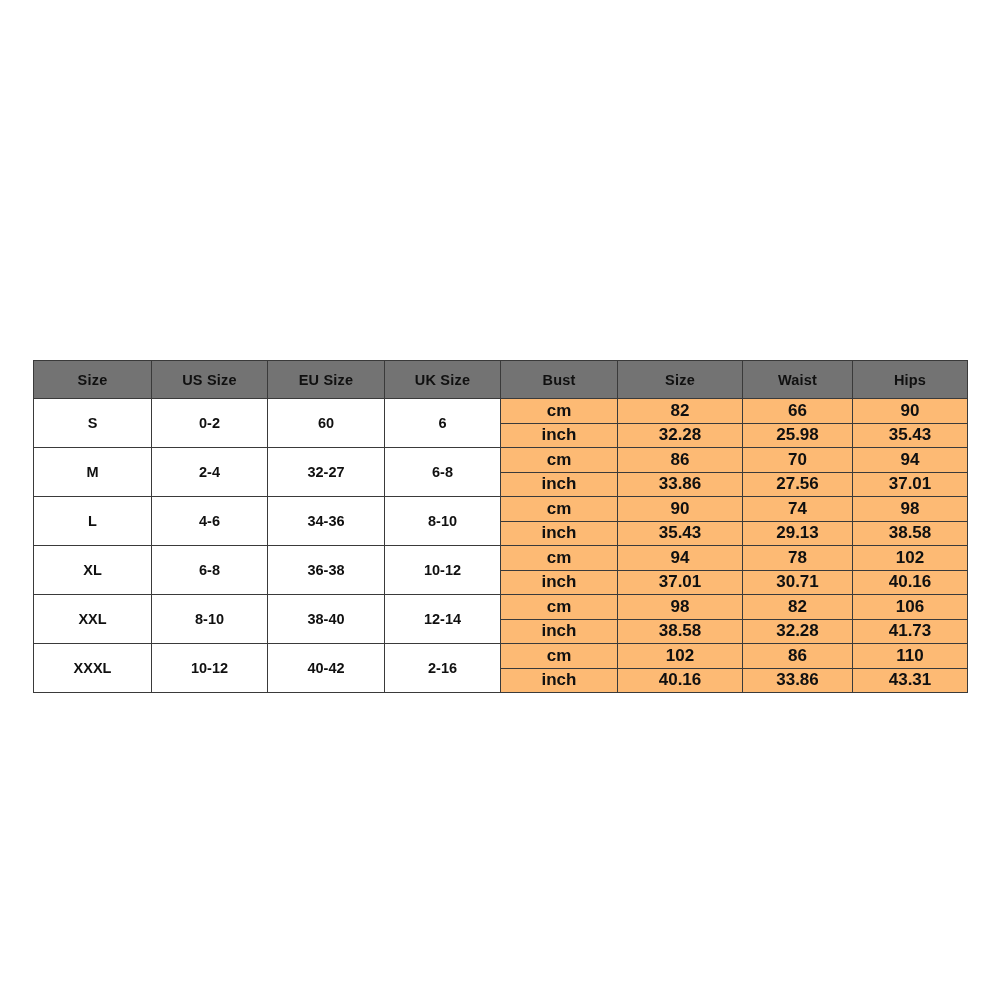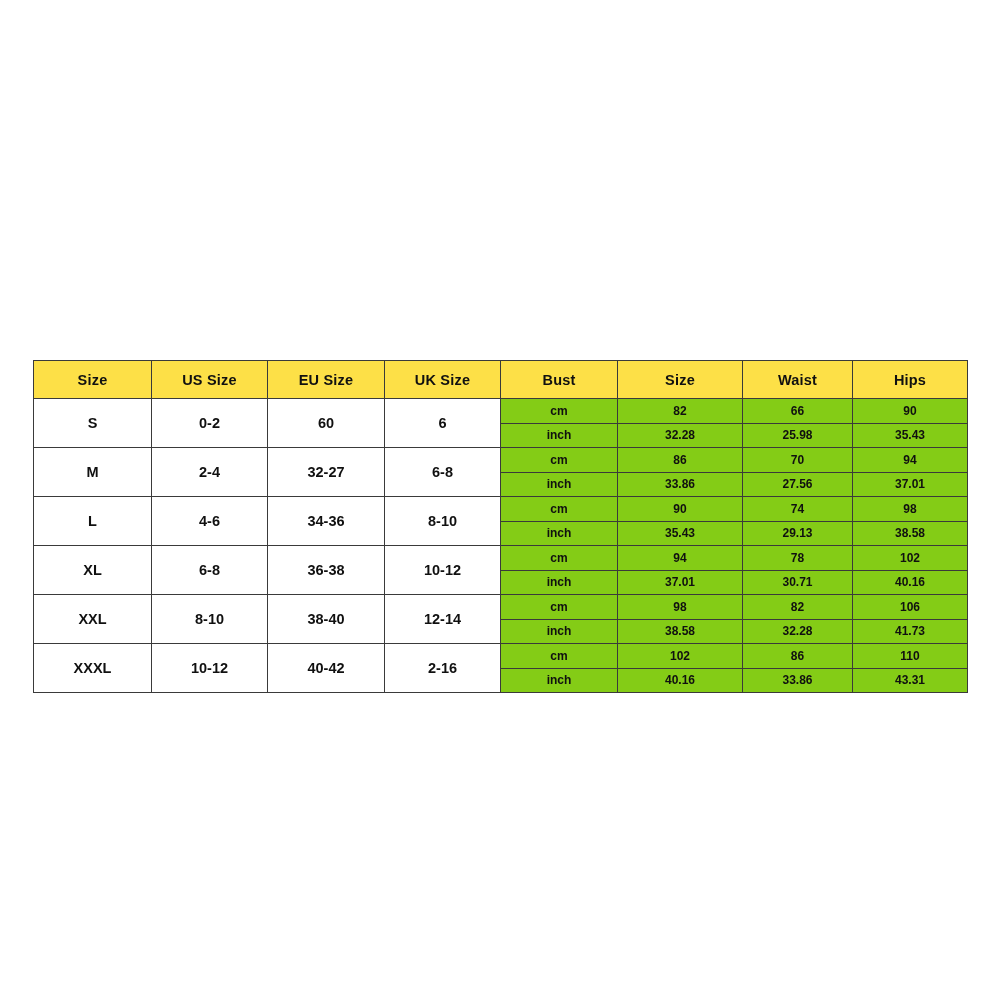--- a/index.html
+++ b/index.html
@@ -34,37 +34,37 @@
     text-align: center;
     vertical-align: middle;
     font-weight: bold;
     color: #101010;
     padding: 0;
   }
 
   
   thead th {
     height: 37px;
-    background: #fde047;
+    background: #737373;
     font-size: 14.5px;
     letter-spacing: 0.2px;
   }
 
   
   td.size-cell {
     height: 47px;
     font-size: 14.5px;
     background: #ffffff;
   }
 
   
   td.unit-cell, td.meas-cell {
     height: 23.5px;
-    font-size: 12px;
-    background: #84cc16;
+    font-size: 17px;
+    background: #fdba74;
   }
 
   
   col.c-size  { width: 118px; }
   col.c-us    { width: 116px; }
   col.c-eu    { width: 117px; }
   col.c-uk    { width: 116px; }
   col.c-unit  { width: 117px; }
   col.c-bust  { width: 125px; }
   col.c-waist { width: 110px; }

